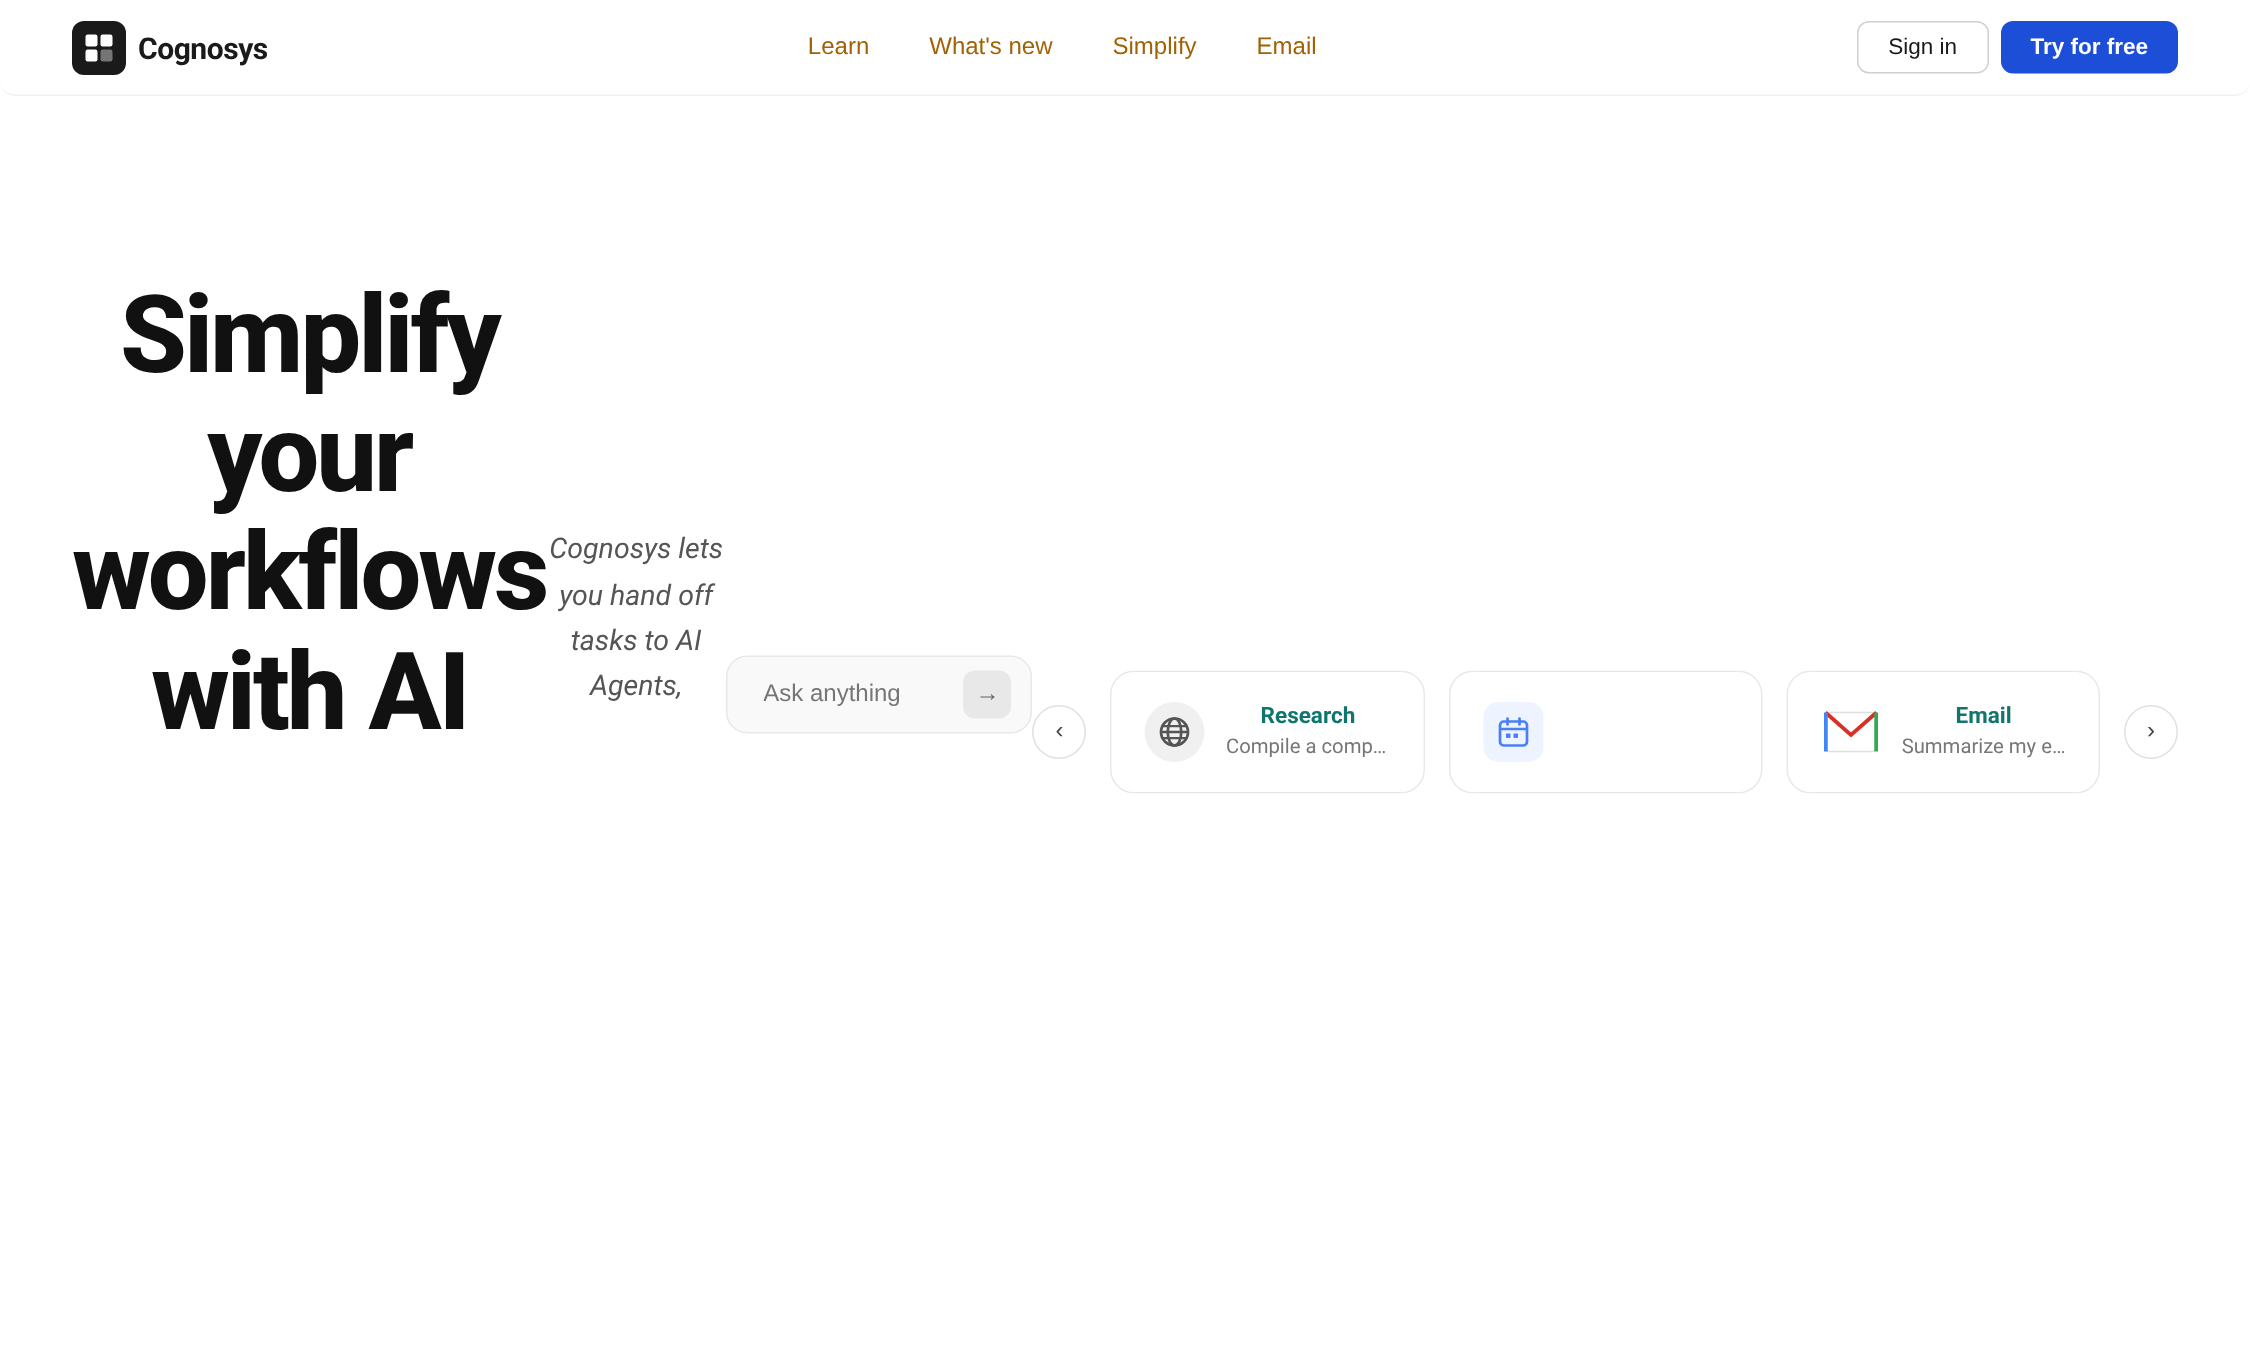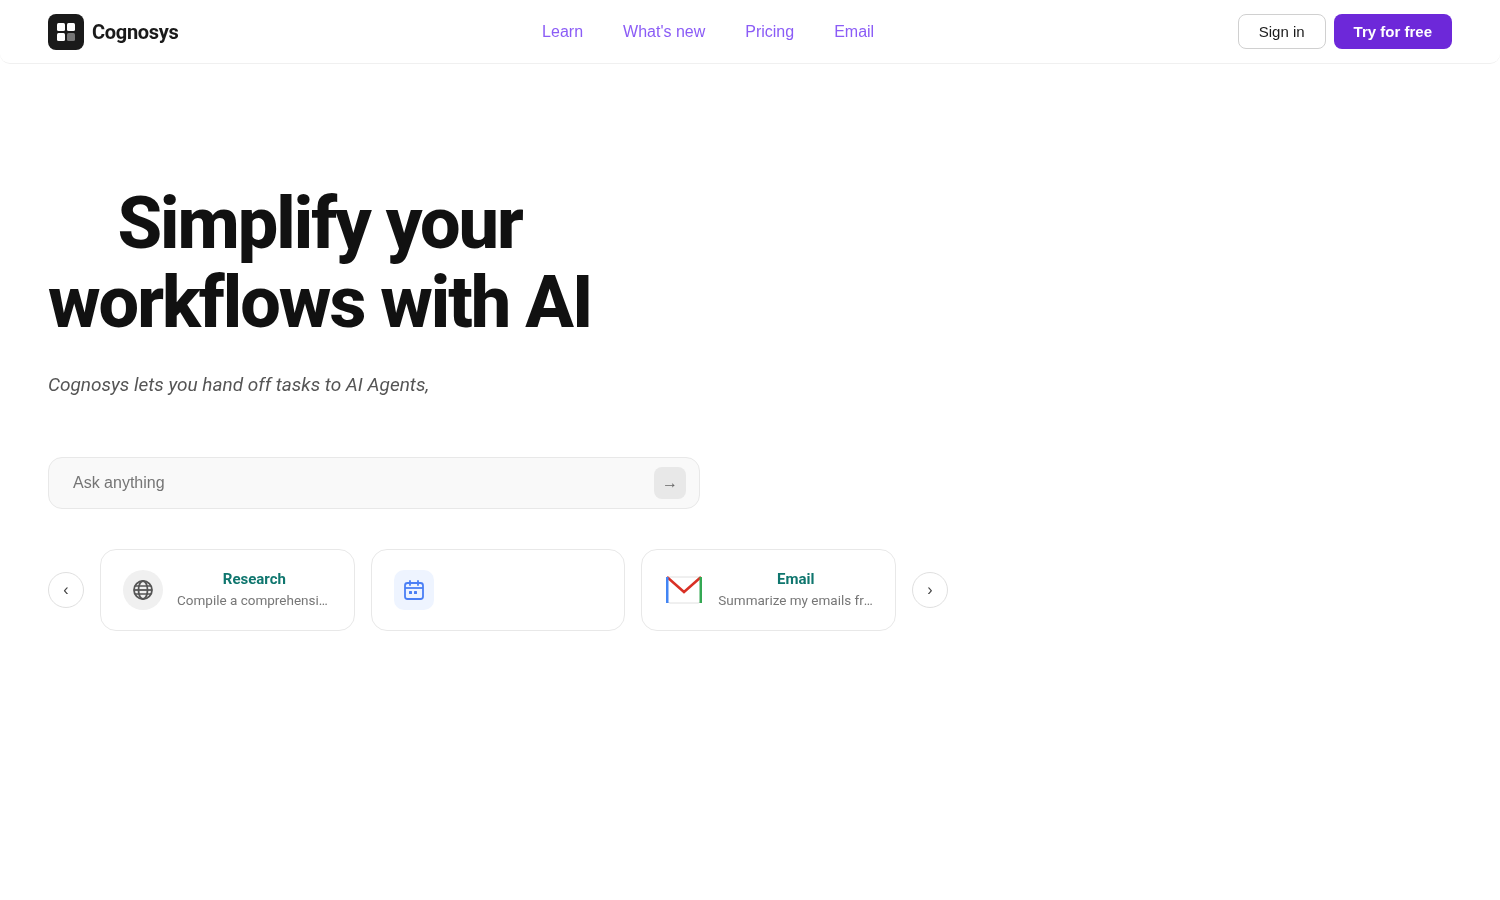--- a/index.html
+++ b/index.html
@@ -51,21 +51,21 @@
     .nav-links {
       display: flex;
       align-items: center;
       gap: 8px;
     }
 
     .nav-link {
       padding: 8px 16px;
       font-size: 16px;
       font-weight: 500;
-      color: #8b5cf6;
+      color: #a16207;
       text-decoration: none;
       border-radius: 8px;
       cursor: pointer;
       background: transparent;
       border: none;
     }
 
     .nav-actions {
       display: flex;
       gap: 8px;
@@ -80,31 +80,31 @@
       border: 1.5px solid #d0d0d0;
       border-radius: 8px;
       cursor: pointer;
     }
 
     .btn-try {
       padding: 8px 20px;
       font-size: 15px;
       font-weight: 600;
       color: #ffffff;
-      background: #6d28d9;
+      background: #1d4ed8;
       border: none;
       border-radius: 8px;
       cursor: pointer;
     }
 
     
     .hero {
       display: flex;
-      flex-direction: column;
-      align-items: flex-start;
+      flex-direction: row;
+      align-items: flex-end;
       justify-content: center;
       padding: 120px 48px 80px;
       text-align: center;
     }
 
     .hero-title {
       font-size: 72px;
       font-weight: 800;
       line-height: 1.1;
       letter-spacing: -2px;
@@ -279,21 +279,21 @@
       <rect x="19" y="9" width="8" height="8" rx="1.5" fill="white"></rect>
       <rect x="9" y="19" width="8" height="8" rx="1.5" fill="white"></rect>
       <rect x="19" y="19" width="8" height="8" rx="1.5" fill="white" opacity="0.4"></rect>
     </svg>
     <span class="nav-logo-text">Cognosys</span>
   </a>
 
   <div class="nav-links">
     <button class="nav-link">Learn</button>
     <button class="nav-link">What's new</button>
-    <button class="nav-link">Pricing</button>
+    <button class="nav-link">Simplify</button>
     <button class="nav-link">Email</button>
   </div>
 
   <div class="nav-actions">
     <button class="btn-signin">Sign in</button>
     <button class="btn-try">Try for free</button>
   </div>
 </nav>
 
 <section class="hero">

